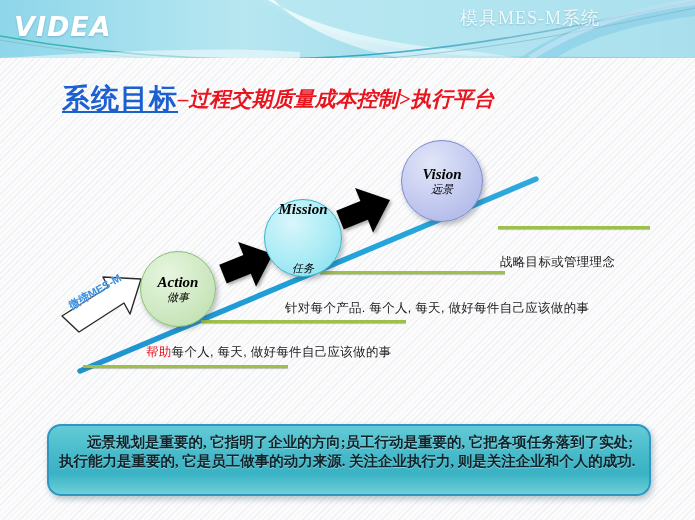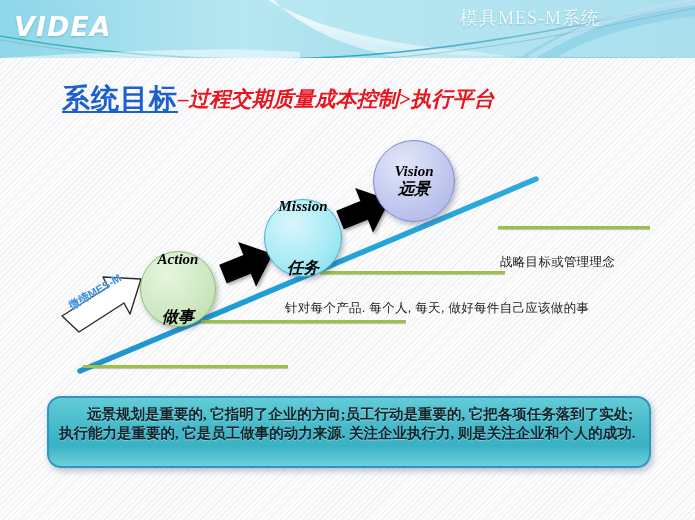--- a/index.html
+++ b/index.html
@@ -116,43 +116,42 @@
   .circle .en {
     font-family: "Liberation Serif", serif;
     font-weight: bold;
     font-style: italic;
     font-size: 15px;
     color: #000;
     line-height: 1.05;
   }
   .circle .cn {
     font-family: "Liberation Serif", serif;
-    font-weight: bold;
+    font-weight: normal;
     font-style: italic;
-    font-size: 16px;
+    font-size: 11px;
     color: #000;
     line-height: 1.15;
   }
 
   #circle-action {
     left: 140px; top: 251px;
     width: 74px; height: 74px;
     background: radial-gradient(circle at 36% 30%, #e6f5df 0%, #cfe9c3 55%, #b9dca8 100%);
     border: 1px solid #8cbf72;
-    justify-content: space-between;
   }
   #circle-mission {
     left: 264px; top: 199px;
     width: 76px; height: 76px;
     background: radial-gradient(circle at 36% 30%, #d8f6fb 0%, #a9ebf5 55%, #7fdcec 100%);
     border: 1px solid #38b4cc;
     gap: 44px;
   }
   #circle-vision {
-    left: 373px; top: 140px;
+    left: 401px; top: 140px;
     width: 80px; height: 80px;
     background: radial-gradient(circle at 36% 28%, #e2e6f8 0%, #c2c9ef 55%, #a7b0e4 100%);
     border: 1px solid #7d88cf;
   }
 
   
   .cap {
     position: absolute;
     font-family: "Liberation Sans", sans-serif;
     font-size: 12.5px;
@@ -179,21 +178,21 @@
     transform: rotate(-30deg);
     transform-origin: left top;
     white-space: nowrap;
     z-index: 7;
     text-shadow: 0 0 1px rgba(255,255,255,0.9);
   }
 
   
   #callout {
     position: absolute;
-    left: 47px; top: 396px;
+    left: 47px; top: 424px;
     width: 604px; height: 72px;
     border-radius: 14px;
     border: 2px solid #2f96c4;
     background: linear-gradient(180deg,#63cbd6 0%, #45b9c9 45%, #39b2c4 70%, #6fd0da 100%);
     box-shadow: 2px 3px 6px rgba(50,90,110,0.35);
     z-index: 8;
     box-sizing: border-box;
     padding: 7px 10px 0 10px;
   }
   #callout-text {
@@ -298,20 +297,23 @@
     </div>
     <div class="rule" style="left:498px; top:226px; width:152px;"></div>
 
     <div class="rule" style="left:320px; top:271px; width:185px;"></div>
 
     <div class="cap" style="left:247px; top:300px;margin-left:38px;">
       <span>针对每个产品. 每个人, 每天, 做好每件自己应该做的事</span>
     </div>
     <div class="rule" style="left:201px; top:320px; width:205px;"></div>
 
+    <div class="cap" style="left:146px; top:344px;">
+      <span class="hl">帮助</span><span>每个人, 每天, 做好每件自己应该做的事</span>
+    </div>
     <div class="rule" style="left:83px; top:365px; width:205px;"></div>
 
   </div>
 
   <div id="callout">
     <div id="callout-text">远景规划是重要的, 它指明了企业的方向;员工行动是重要的, 它把各项任务落到了实处;执行能力是重要的, 它是员工做事的动力来源. 关注企业执行力, 则是关注企业和个人的成功.</div>
   </div>
 
 </div>
 

